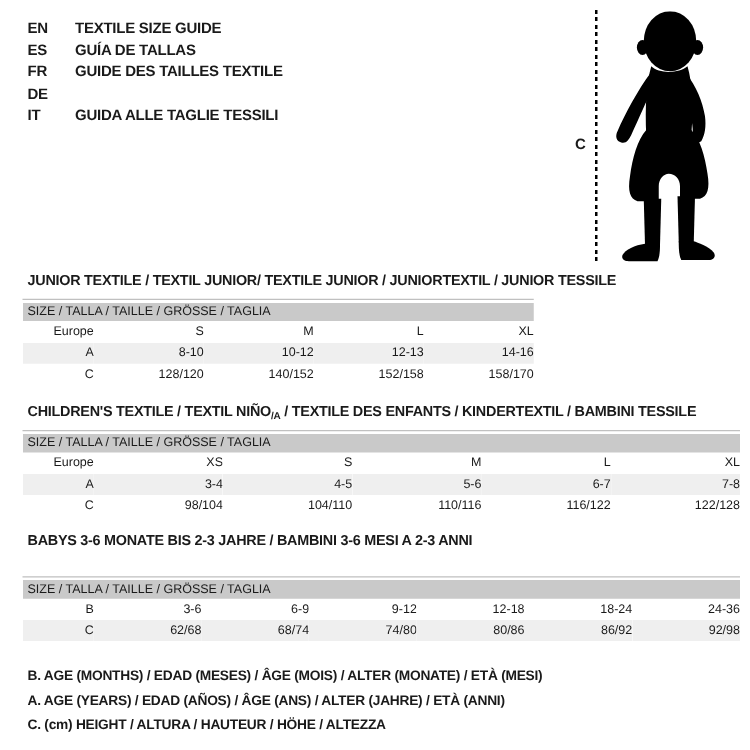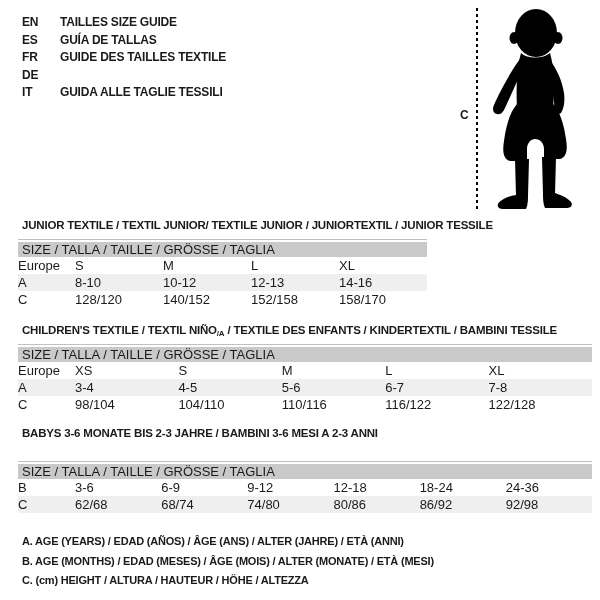--- a/index.html
+++ b/index.html
@@ -25,37 +25,37 @@
   }
   .baby-svg{position:absolute;left:37px;top:3px;}
 
   
   .sec-title{font-weight:bold;font-size:11.5px;line-height:17px;letter-spacing:-0.2px;white-space:nowrap;}
   .subsc{font-size:8px;vertical-align:-2px;}
 
   
   .table-wrap{left:18px;}
   .topline{height:1px;background:#c0c0c0;margin-bottom:2px;}
-  table.size-table{border-collapse:collapse;table-layout:fixed;font-size:13px;color:var(--text,#1a1a1a);}
-  table.size-table td{height:17px;padding:0;text-align:left;white-space:nowrap;overflow:hidden;}
+  table.size-table{border-collapse:collapse;table-layout:fixed;font-size:10px;color:var(--text,#1a1a1a);}
+  table.size-table td{height:17px;padding:0;text-align:right;white-space:nowrap;overflow:hidden;}
   tr.bar-row td{background:var(--bar,#c9c9c9);height:15px;text-align:left;padding-left:4px;}
   td.lbl{text-align:left;padding-left:4px;}
   tr.stripe td{background:var(--stripe,#efefef);}
   .w1{width:409px;} .w2{width:574px;}
 
   
   .footnotes{left:22px;top:532px;font-weight:bold;font-size:11px;line-height:19.5px;letter-spacing:-0.2px;}
 </style>
 </head>
 <body style="--bar: #c9c9c9; --stripe: #efefef; --text: #1a1a1a; --ink: #000000;">
 
 <div class="abs lang-list">
   <div class="lang-row">
     <span class="lang-code">EN</span>
-    <span class="lang-title">TAILLES SIZE GUIDE</span>
+    <span class="lang-title">TEXTILE SIZE GUIDE</span>
   </div>
   <div class="lang-row">
     <span class="lang-code">ES</span>
     <span class="lang-title">GUÍA DE TALLAS</span>
   </div>
   <div class="lang-row">
     <span class="lang-code">FR</span>
     <span class="lang-title">GUIDE DES TAILLES TEXTILE</span>
   </div>
   <div class="lang-row">
@@ -206,16 +206,16 @@
       <td>74/80</td>
       <td>80/86</td>
       <td>86/92</td>
       <td>92/98</td>
     </tr>
   </tbody>
     </table>
 </div>
 
 <div class="abs footnotes">
+  <div>B. AGE (MONTHS) / EDAD (MESES) / ÂGE (MOIS) / ALTER (MONATE) / ETÀ (MESI)</div>
   <div>A. AGE (YEARS) / EDAD (AÑOS) / ÂGE (ANS) / ALTER (JAHRE) / ETÀ (ANNI)</div>
-  <div>B. AGE (MONTHS) / EDAD (MESES) / ÂGE (MOIS) / ALTER (MONATE) / ETÀ (MESI)</div>
   <div>C. (cm) HEIGHT / ALTURA / HAUTEUR / HÖHE / ALTEZZA</div>
 </div>
 
 </body></html>

